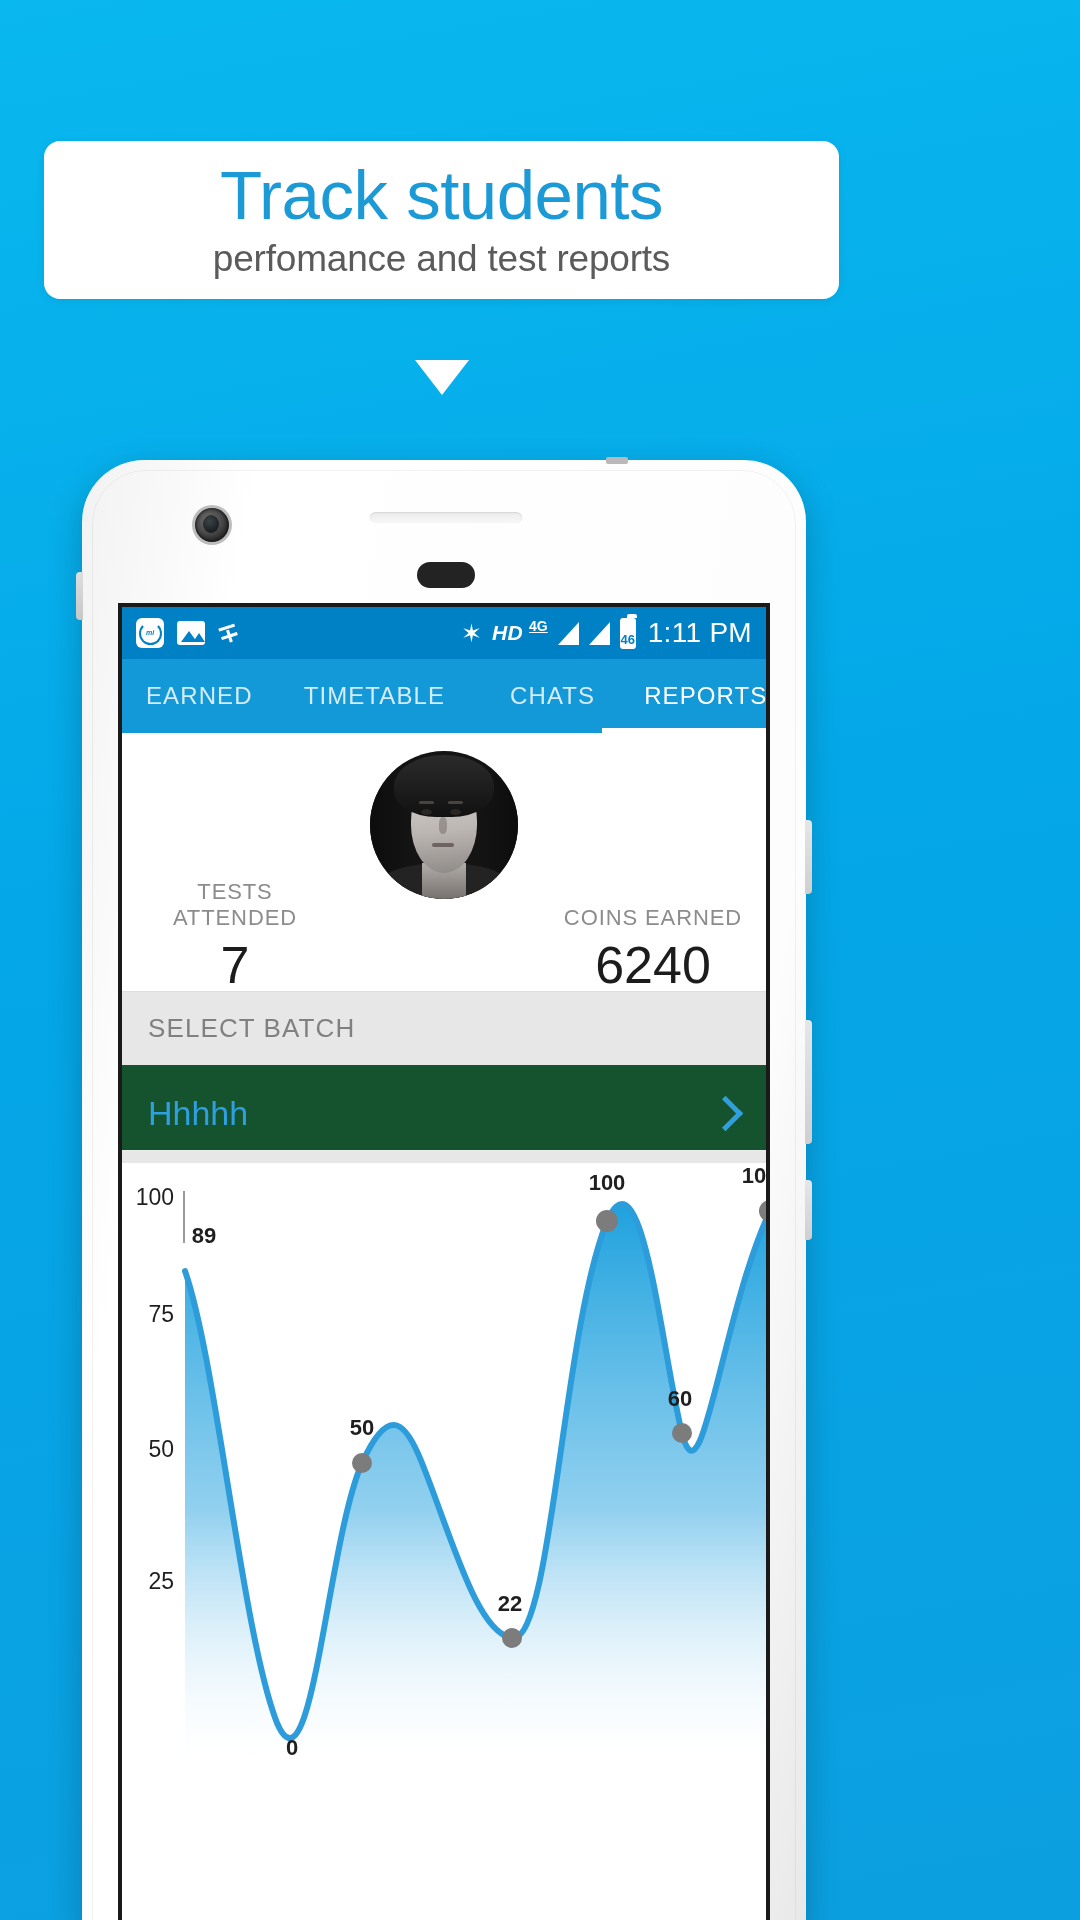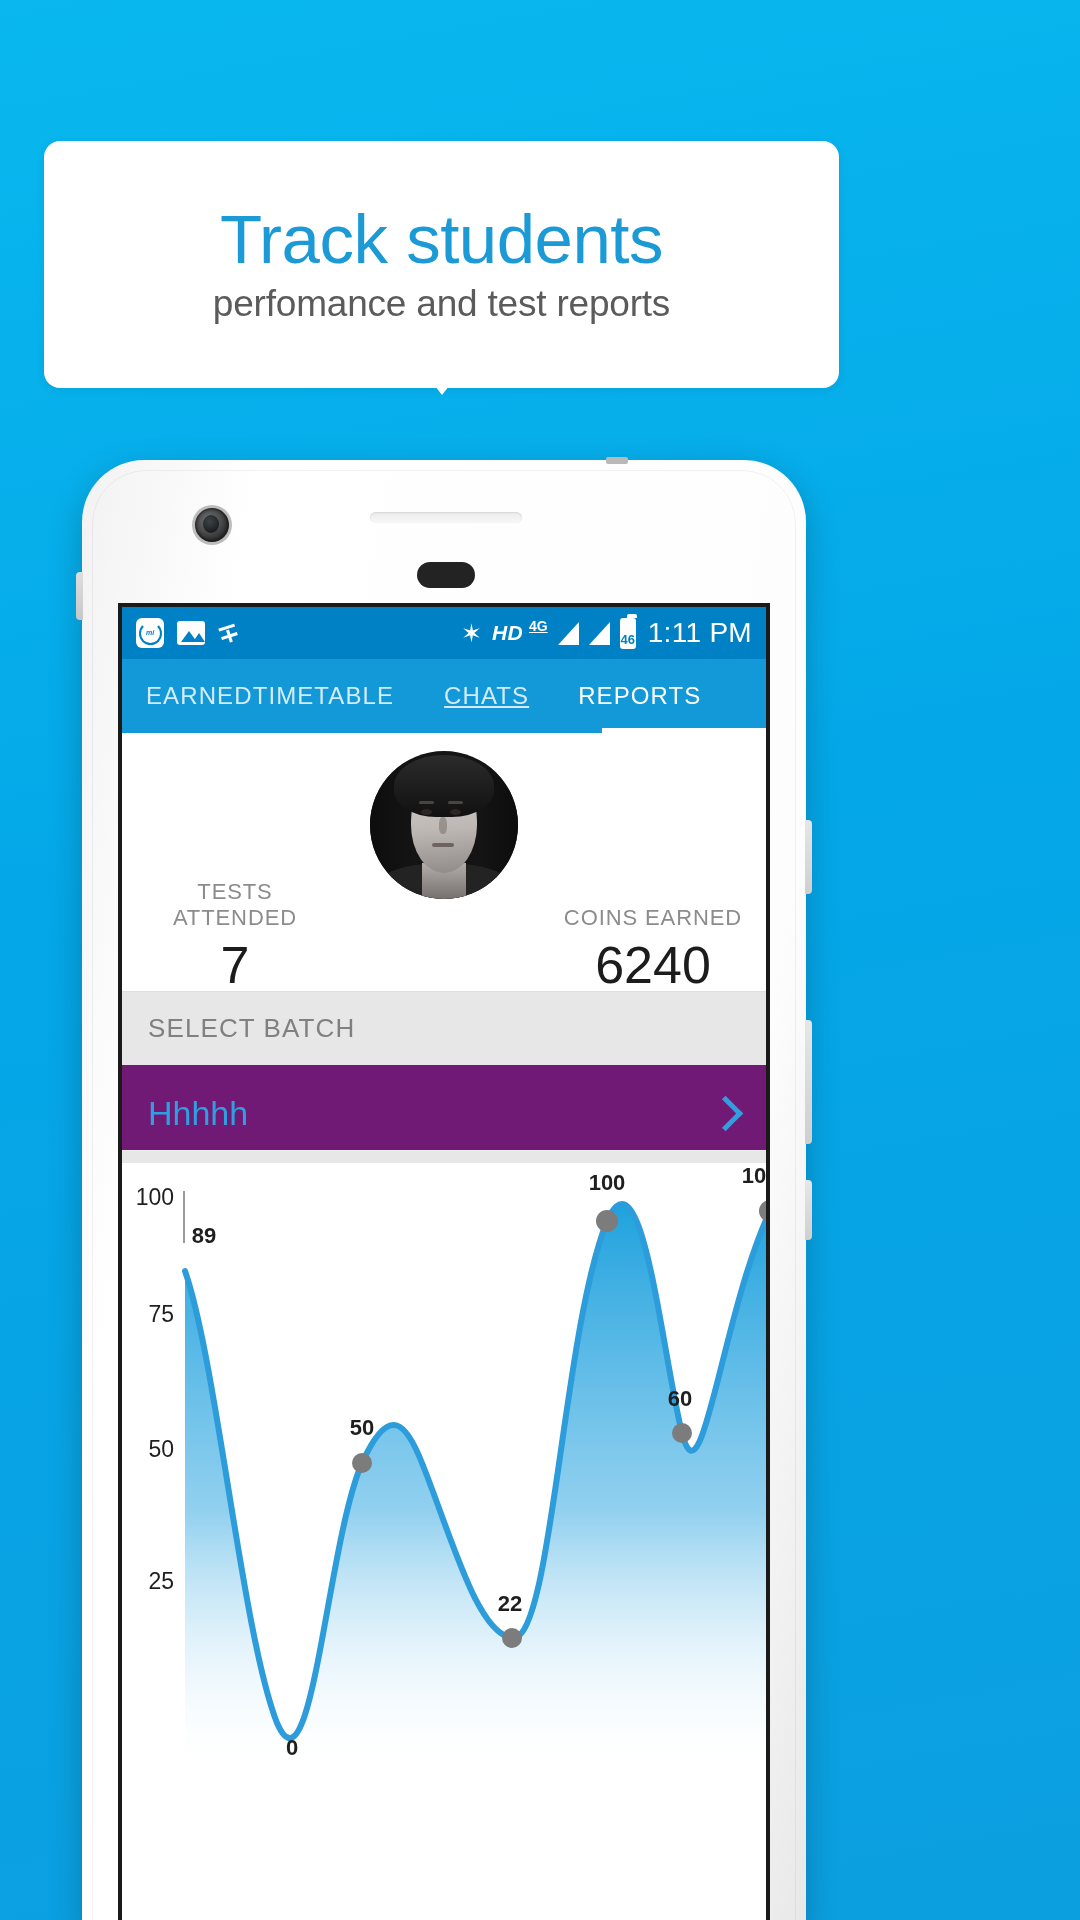--- a/index.html
+++ b/index.html
@@ -3,21 +3,21 @@
 <meta charset="utf-8">
 <style>
   html,body{margin:0;padding:0;}
   body{
     width:1080px;height:1920px;overflow:hidden;position:relative;
     font-family:"Liberation Sans", sans-serif;
     background:linear-gradient(170deg,#09B8EE 0%,#04A7E8 45%,#0C9FE0 100%);
   }
   
   .bubble{
-    position:absolute;left:44px;top:141px;width:795px;height:247px;
+    position:absolute;left:44px;top:141px;width:795px;height:158px;
     background:#fff;border-radius:16px;
     box-shadow:0 2px 10px rgba(0,0,0,.08);
     display:flex;flex-direction:column;align-items:center;justify-content:center;
   }
   .bubble-title{
     color:#1C9AD6;font-size:69px;font-weight:400;letter-spacing:-.5px;
     line-height:1.05;margin:0 0 6px 0;
   }
   .bubble-sub{
     color:#5B5B5B;font-size:37px;font-weight:400;letter-spacing:-.2px;margin:0;
@@ -129,22 +129,22 @@
 
   
   .tabbar{
     height:74px;background:#1398D8;display:flex;align-items:center;position:relative;
   }
   .tab{
     color:rgba(255,255,255,.82);font-size:24px;letter-spacing:1.1px;
     padding:0 0 0 0;flex:0 0 auto;
   }
   .tab.t-batches{margin-left:24px;}
-  .tab.t-timetable{text-align:center;}
-  .tab.t-chats{margin-left:50px;text-decoration:underline;}
+  .tab.t-timetable{margin-left:51px;text-align:center;}
+  .tab.t-chats{margin-left:65px;}
   .tab.t-reports{margin-left:49px;color:#fff;}
   .tab-underline{
     position:absolute;left:480px;bottom:0;width:175px;height:5px;background:#fff;
   }
 
   
   .profile{
     height:258px;background:#fff;position:relative;
     display:flex;align-items:flex-end;justify-content:space-between;
     padding:0 18px;box-sizing:border-box;
@@ -202,21 +202,21 @@
   }
 
   
   .section-head{
     height:74px;background:#E7E7E7;display:flex;align-items:center;padding-left:26px;
     box-sizing:border-box;color:#808080;font-size:26px;letter-spacing:1.1px;
     border-top:1px solid #dedede;
   }
   
   .batch-row{
-    height:86px;background:#701a75;display:flex;align-items:center;justify-content:space-between;
+    height:86px;background:#14532d;display:flex;align-items:center;justify-content:space-between;
     padding:12px 28px 0 26px;box-sizing:border-box;border-bottom:1px solid #ececec;
   }
   .batch-name{color:#2F9FE0;font-size:34px;}
   .chev{
     width:20px;height:20px;border-top:5px solid #2F9FE0;border-right:5px solid #2F9FE0;
     transform:rotate(45deg);
   }
   .divider-strip{height:12px;background:#E7E7E7;}
 
   

